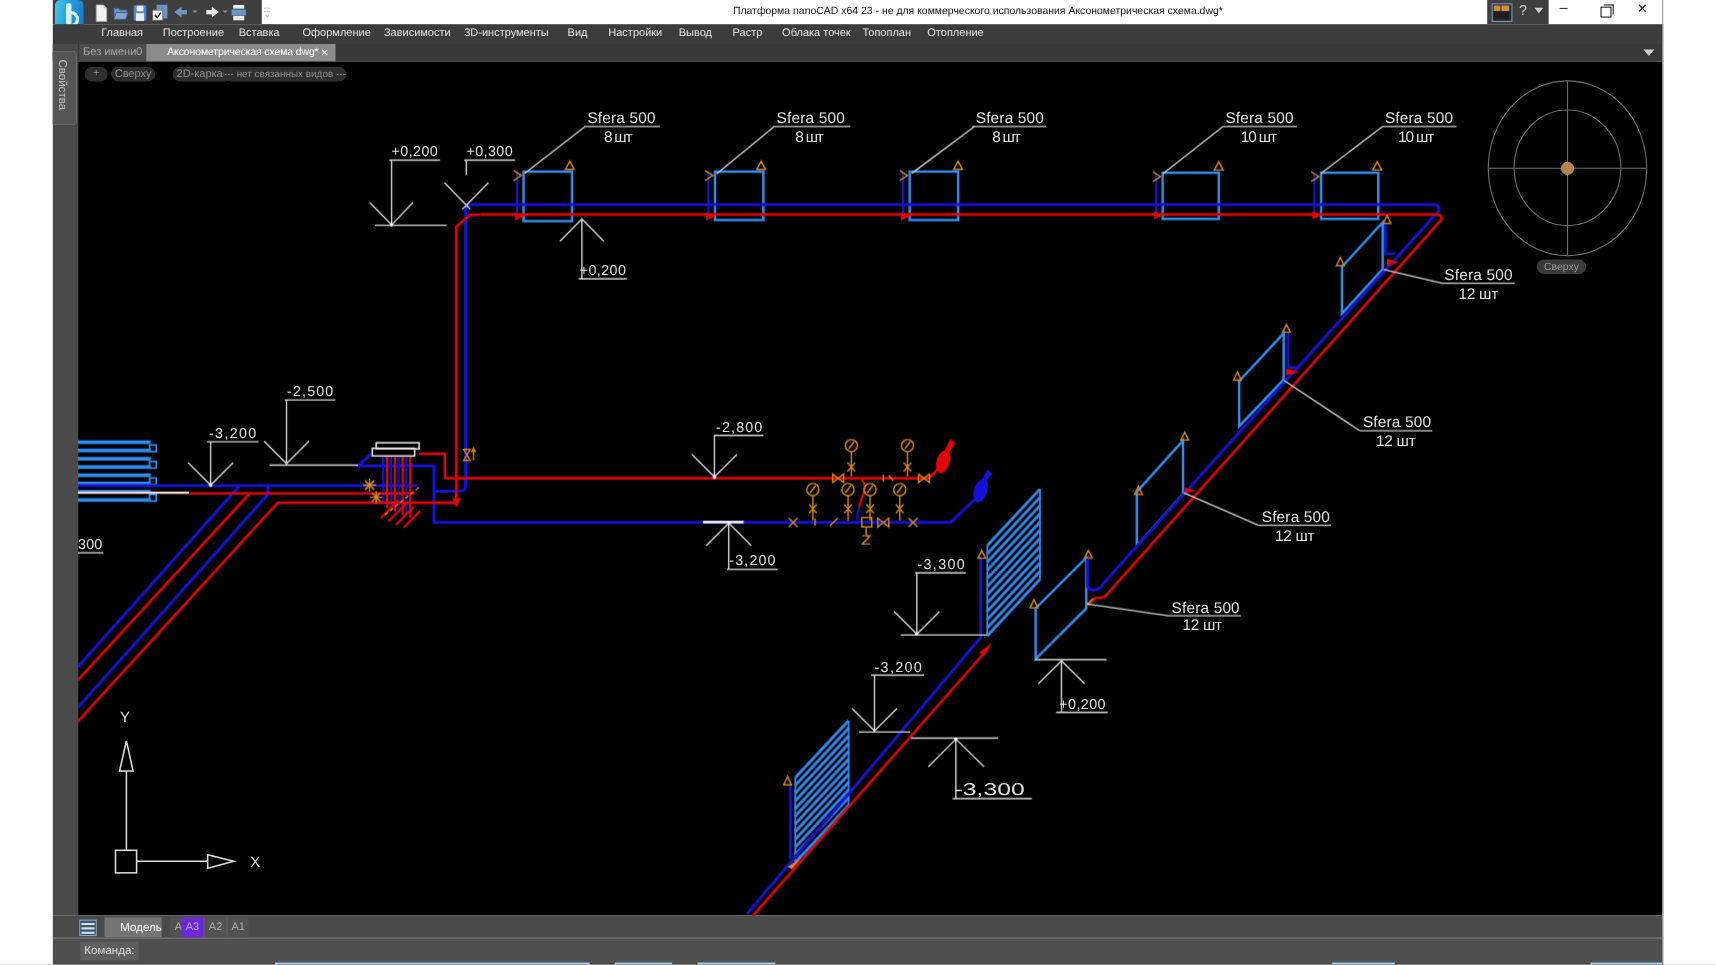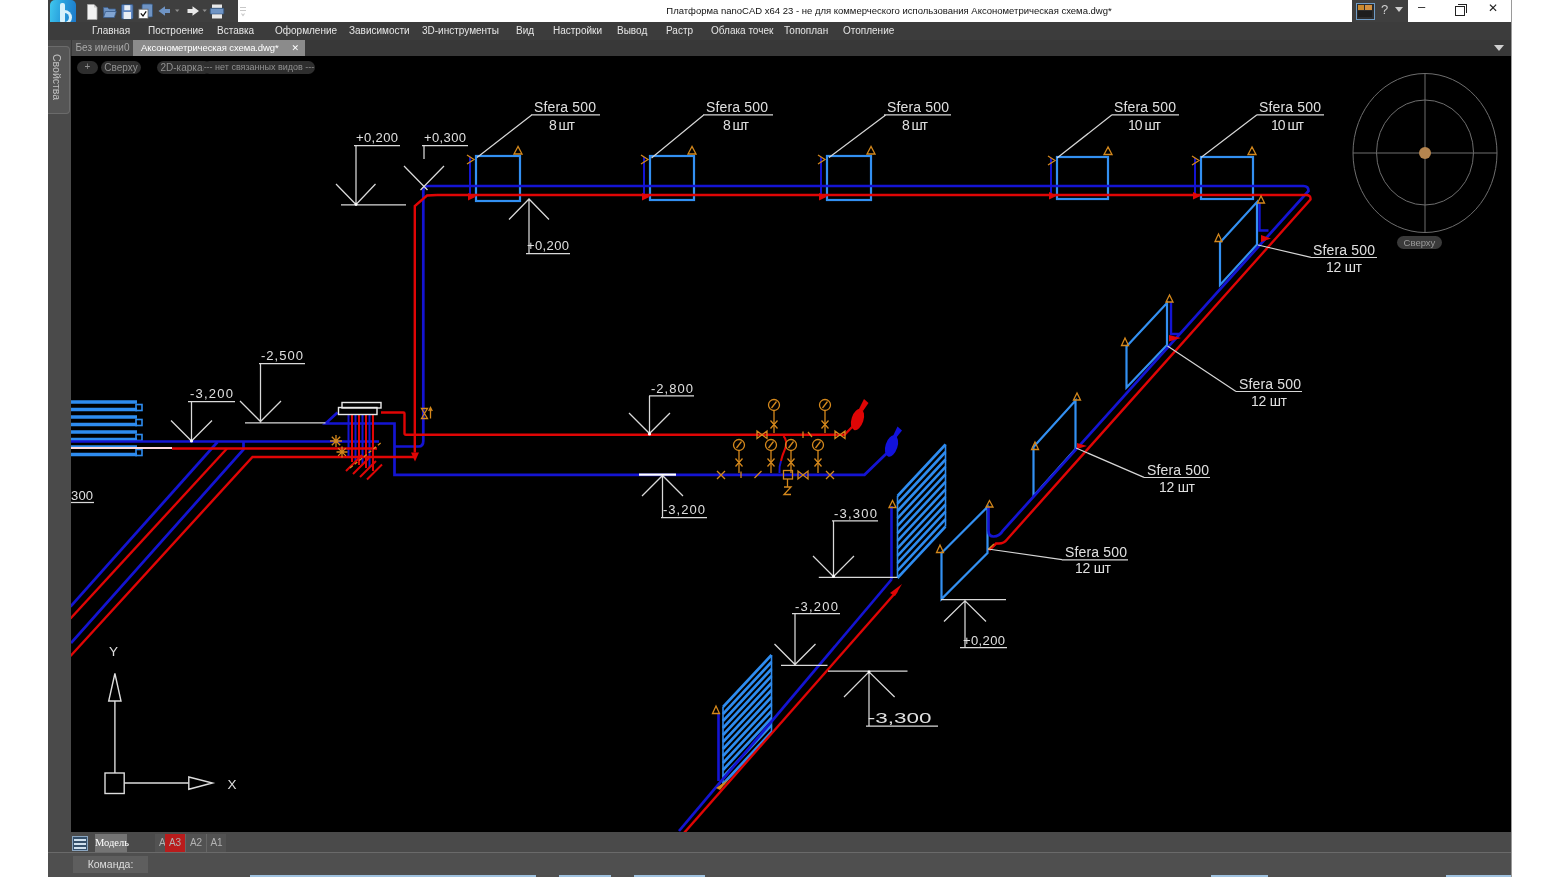--- a/index.html
+++ b/index.html
@@ -71,21 +71,21 @@
   <span class="abs" style="left:617px;">Вывод</span>
   <span class="abs" style="left:666px;">Растр</span>
   <span class="abs" style="left:711px;">Облака точек</span>
   <span class="abs" style="left:784px;">Топоплан</span>
   <span class="abs" style="left:843px;">Отопление</span>
 </div>
 
 <div class="abs" style="left:48px;top:40px;width:1464px;height:16px;background:#383838;"></div>
 <div class="abs" style="left:72px;top:40px;width:61px;height:16px;background:#4c4c4c;color:#a8a8a8;font-size:10px;line-height:16px;text-align:center;">Без имени0</div>
 <div class="abs" style="left:133px;top:40px;width:172px;height:16px;background:#8b8b8b;color:#ffffff;font-size:9.5px;line-height:16px;">
-  <span style="margin-left:8px;letter-spacing:-0.1px;">Аксонометрическая схема.dwg*</span>
+  <span style="margin-left:19px;letter-spacing:-0.1px;">Аксонометрическая схема.dwg*</span>
   <span style="position:absolute;right:6px;top:0;font-size:9px;">✕</span>
 </div>
 <div class="abs" style="left:1494px;top:45px;width:0;height:0;border:5px solid transparent;border-top:6px solid #cfcfcf;"></div>
 
 <div class="abs" style="left:48px;top:40px;width:23px;height:792px;background:#4a4a4a;"></div>
 <div class="abs" style="left:48px;top:46px;width:21px;height:66px;background:#555555;border:1px solid #6b6b6b;border-left:none;border-radius:0 4px 4px 0;">
   <div style="writing-mode:vertical-rl;color:#c0c0c0;font-size:10.5px;margin:7px 0 0 3px;">Свойства</div>
 </div>
 
 <div id="canvas" class="abs" style="left:71px;top:56px;width:1441px;height:776px;background:#000000;overflow:hidden;">
@@ -318,27 +318,27 @@
   </g>
   </svg>
 </div>
 
 <div class="abs" style="left:48px;top:832px;width:1464px;height:21px;background:#4a4a4a;border-bottom:1px solid #6a6a6a;box-sizing:border-box;"></div>
 <div class="abs" style="left:72px;top:836px;width:14px;height:13px;background:#35506b;border:1px solid #8aa5c0;">
   <div style="height:2px;background:#cfe0ee;margin:2px 1px 0 1px;"></div>
   <div style="height:2px;background:#cfe0ee;margin:2px 1px 0 1px;"></div>
   <div style="height:2px;background:#cfe0ee;margin:2px 1px 0 1px;"></div>
 </div>
-<div class="abs" style="left:95px;top:834px;width:32px;height:18px;background:#747474;color:#ffffff;font-size:10.5px;line-height:18px;text-align:right;font-family:Liberation Serif, serif;">Модель</div>
+<div class="abs" style="left:95px;top:834px;width:52px;height:18px;background:#747474;color:#ffffff;font-size:10.5px;line-height:18px;text-align:right;">Модель</div>
 <div class="abs" style="left:144px;top:834px;width:20px;height:18px;background:#525252;color:#b2b2b2;font-size:10px;line-height:18px;text-align:center;border-right:1px solid #666;margin-left:11px;">A4</div>
-<div class="abs" style="left:165px;top:834px;width:20px;height:18px;background:#b91c1c;color:#b2b2b2;font-size:10px;line-height:18px;text-align:center;border-right:1px solid #666;">A3</div>
+<div class="abs" style="left:165px;top:834px;width:20px;height:18px;background:#6d28d9;color:#b2b2b2;font-size:10px;line-height:18px;text-align:center;border-right:1px solid #666;">A3</div>
 <div class="abs" style="left:186px;top:834px;width:20px;height:18px;background:#525252;color:#b2b2b2;font-size:10px;line-height:18px;text-align:center;border-right:1px solid #666;">A2</div>
 <div class="abs" style="left:207px;top:834px;width:19px;height:18px;background:#525252;color:#b2b2b2;font-size:10px;line-height:18px;text-align:center;">A1</div>
 
 <div class="abs" style="left:48px;top:853px;width:1464px;height:24px;background:#4f4f4f;"></div>
-<div class="abs" style="left:73px;top:856px;width:75px;height:17px;background:#5e5e5e;color:#dddddd;font-size:10.5px;line-height:17px;text-align:center;">Команда:</div>
+<div class="abs" style="left:73px;top:856px;width:53px;height:17px;background:#5e5e5e;color:#dddddd;font-size:10.5px;line-height:17px;text-align:center;">Команда:</div>
 <div class="abs" style="left:250px;top:875px;width:286px;height:2px;background:#9fc2e0;"></div>
 <div class="abs" style="left:559px;top:875px;width:52px;height:2px;background:#9fc2e0;"></div>
 <div class="abs" style="left:634px;top:875px;width:71px;height:2px;background:#9fc2e0;"></div>
 <div class="abs" style="left:1211px;top:875px;width:57px;height:2px;background:#9fc2e0;"></div>
 <div class="abs" style="left:1446px;top:875px;width:65px;height:2px;background:#9fc2e0;"></div>
 
 <div class="abs" style="left:1511px;top:0;width:1px;height:877px;background:#9a9a9a;"></div>
 
 </body></html>

